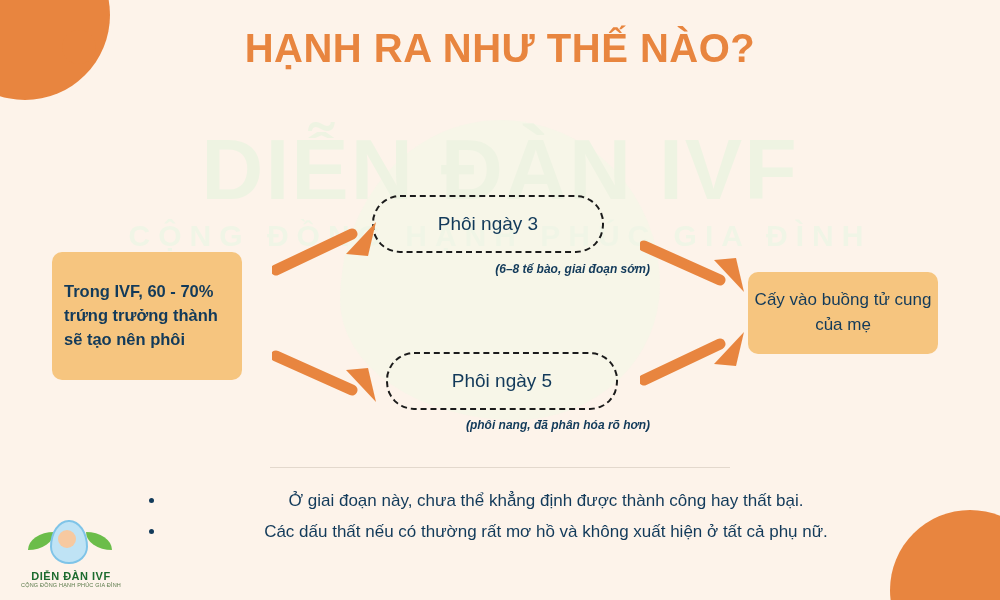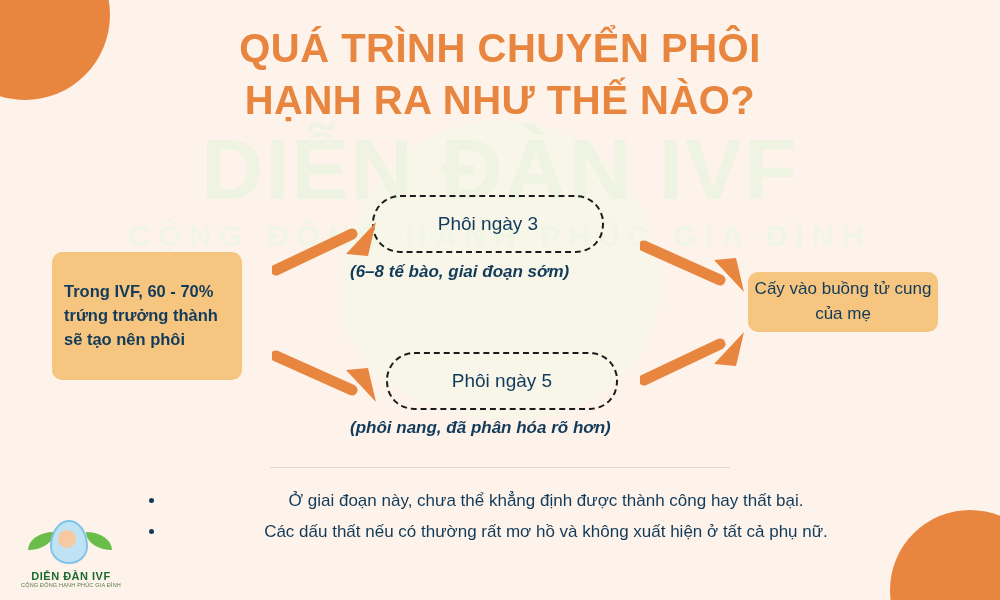--- a/index.html
+++ b/index.html
@@ -116,21 +116,21 @@
     padding: 0 12px;
     box-sizing: border-box;
   }
 
   
   .right-box {
     position: absolute;
     left: 748px;
     top: 272px;
     width: 190px;
-    height: 60px;
+    height: 82px;
     background: #f6c57f;
     border-radius: 10px;
     display: flex;
     align-items: center;
     justify-content: center;
     text-align: center;
     color: #123a5a;
     font-size: 17px;
     line-height: 1.45;
     padding: 0 0;
@@ -150,23 +150,23 @@
     color: #123a5a;
     font-size: 19px;
     background: transparent;
   }
   .pill-day3 { left: 372px; top: 195px; }
   .pill-day5 { left: 386px; top: 352px; text-align: right; }
 
   .pill-cap {
     position: absolute;
     width: 300px;
-    text-align: left;
-    color: #123a5a;
-    font-size: 17px;
+    text-align: right;
+    color: #123a5a;
+    font-size: 12px;
     font-style: italic;
     font-weight: bold;
   }
   .cap-day3 { left: 350px; top: 262px; }
   .cap-day5 { left: 350px; top: 418px; }
 
   
   .arrow { position: absolute; }
 
   
@@ -261,21 +261,20 @@
   <div class="blob-tl2"></div>
   <div class="blob-br"></div>
 
   <div class="wm-leaf"></div>
   <div class="watermark">
     <span>DIỄN ĐÀN IVF</span>
     <span class="wm-sub">CỘNG ĐỒNG HẠNH PHÚC GIA ĐÌNH</span>
   </div>
 
   <div class="title">
-    <span>QUÁ TRÌNH CHUYỂN PHÔI</span>
     <span class="line2">HẠNH RA NHƯ THẾ NÀO?</span>
   </div>
 
   <div class="left-box">
     <span>Trong IVF, 60 - 70% trứng trưởng thành sẽ tạo nên phôi</span>
   </div>
 
   <div class="pill pill-day3">
     <span>Phôi ngày 3</span>
   </div>

